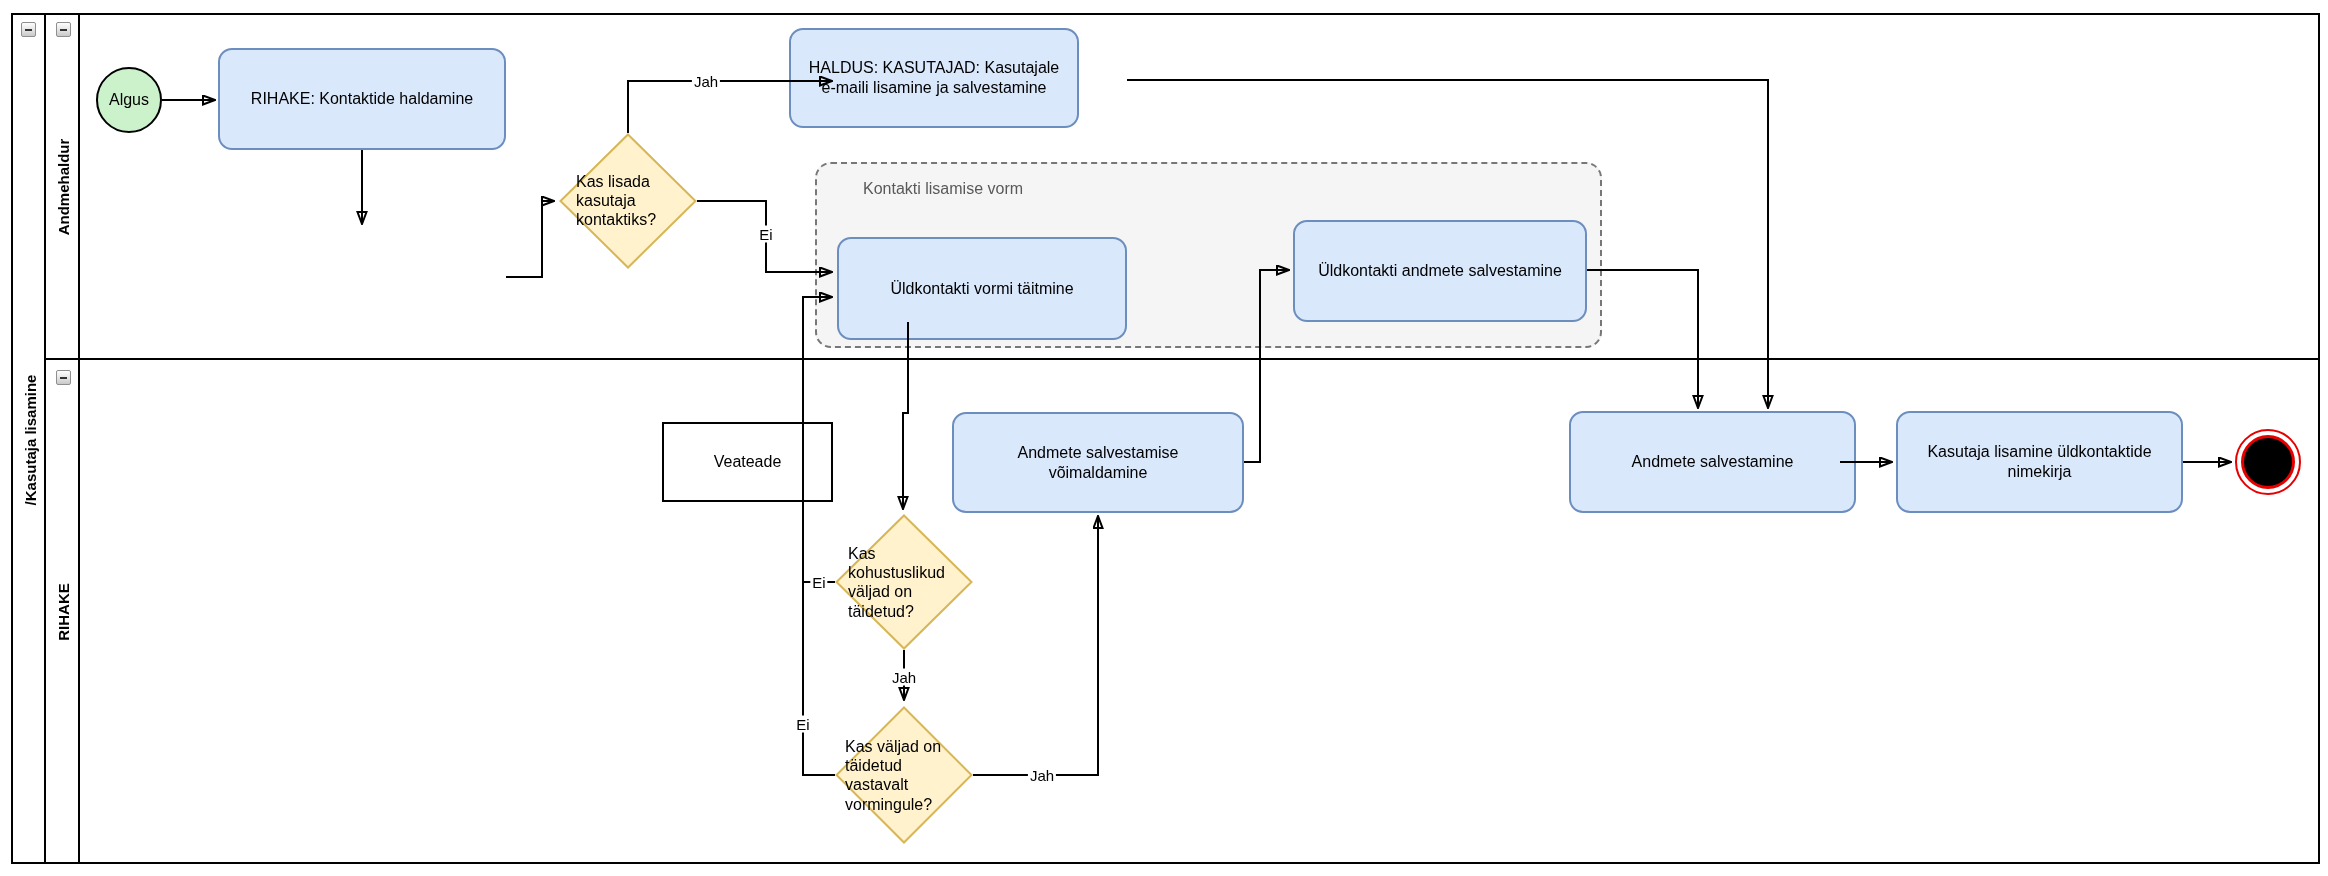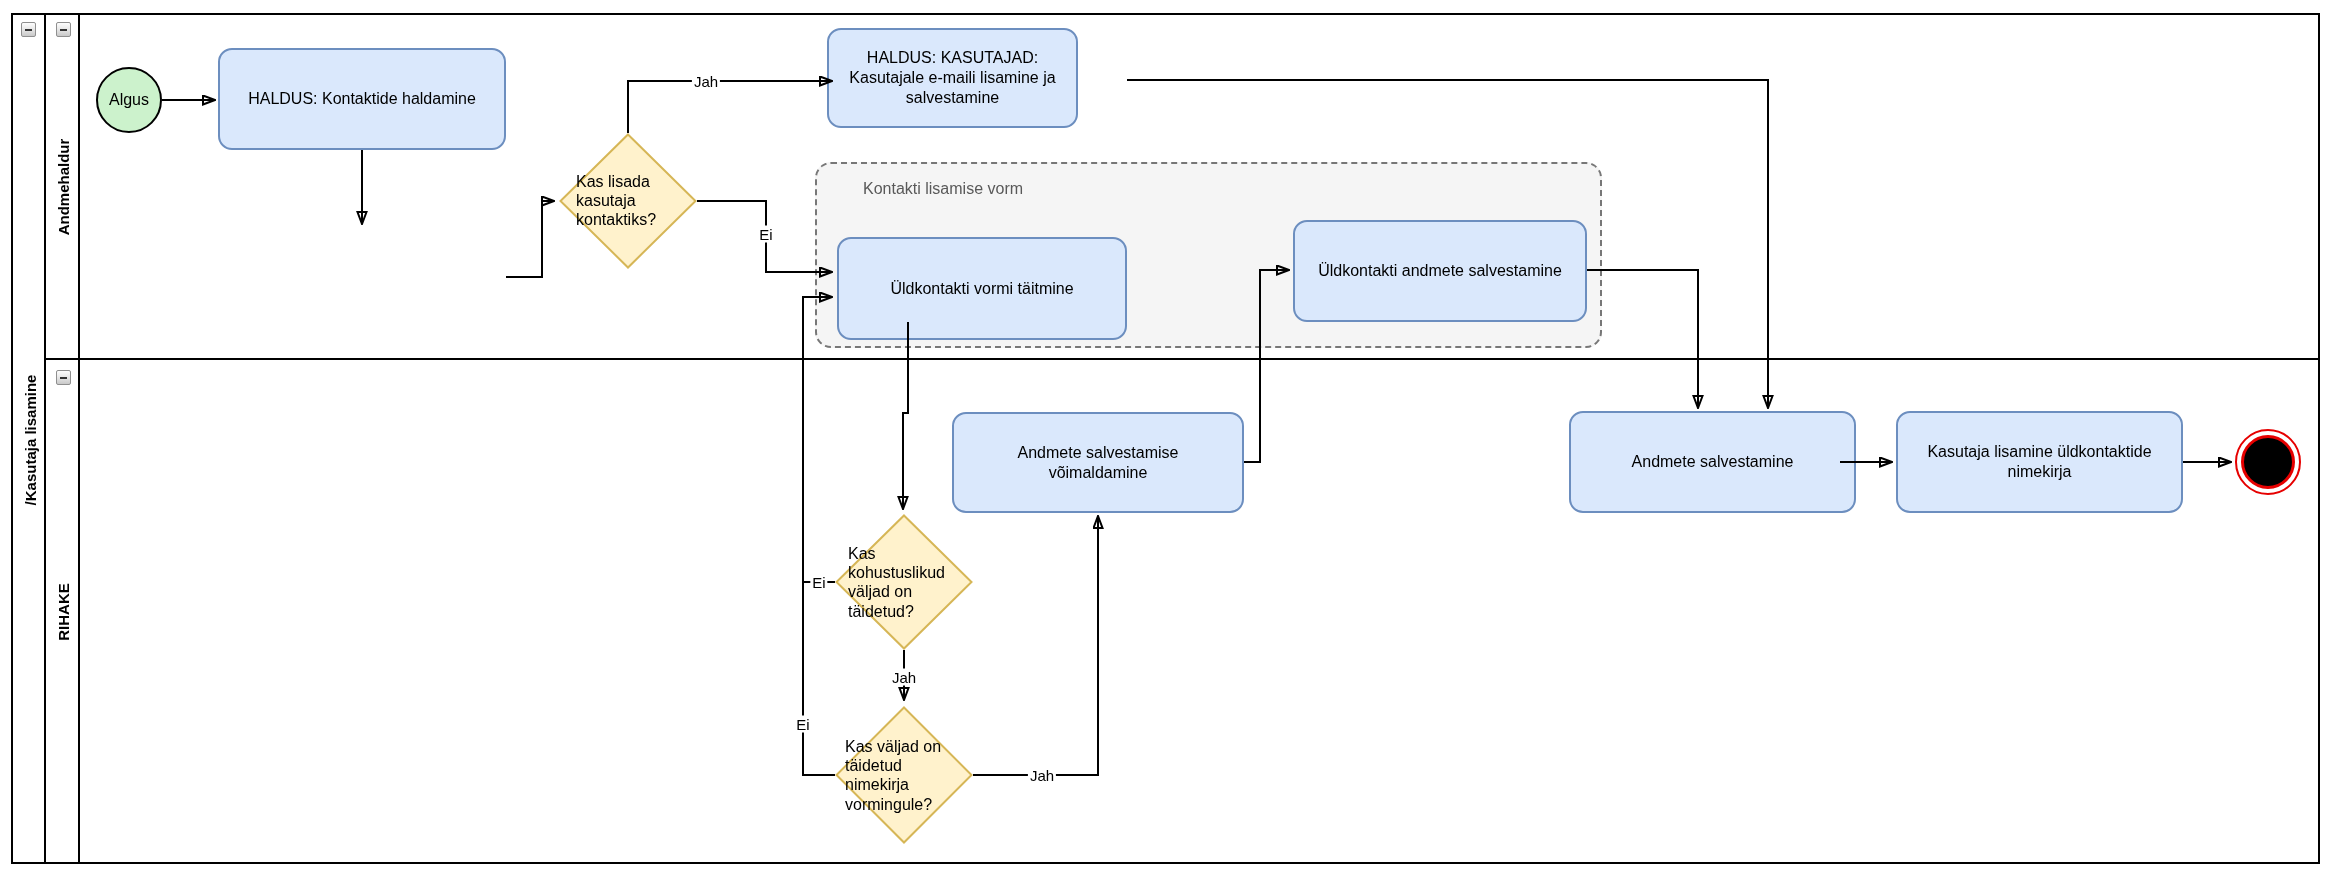--- a/index.html
+++ b/index.html
@@ -115,59 +115,62 @@
   <div class="group-label" style="left:863px; top:180px; z-index:2;">Kontakti lisamise vorm</div>
 
   <div class="event-start z-node" style="left:96px; top:67px; width:66px; height:66px;">
     <span>Algus</span>
   </div>
   <div class="event-end z-node" style="left:2235px; top:429px; width:66px; height:66px;">
     <div class="inner"></div>
   </div>
 
   <div class="task z-node" style="left:218px; top:48px; width:288px; height:102px;">
-    <span>HALDUS: Kontaktide haldamine</span>
-  </div>
-  <div class="task z-node" style="left:827px; top:28px; width:251px; height:100px; padding:4px 14px;">
+    <span>RIHAKE: Kontaktide haldamine</span>
+  </div>
+  <div class="task z-node" style="left:789px; top:28px; width:290px; height:100px; padding:4px 14px;">
     <span>HALDUS: KASUTAJAD: Kasutajale e-maili lisamine ja salvestamine</span>
   </div>
   <div class="task z-node" style="left:837px; top:237px; width:290px; height:103px; z-index:2;">
     <span>Üldkontakti vormi täitmine</span>
   </div>
   <div class="task z-node" style="left:1293px; top:220px; width:294px; height:102px; z-index:2;">
     <span>Üldkontakti andmete salvestamine</span>
   </div>
   <div class="task z-node" style="left:952px; top:412px; width:292px; height:101px;">
     <span>Andmete salvestamise võimaldamine</span>
   </div>
   <div class="task z-node" style="left:1553px; top:411px; width:287px; height:102px;margin-left:16px;">
     <span>Andmete salvestamine</span>
   </div>
   <div class="task z-node" style="left:1896px; top:411px; width:287px; height:102px;">
     <span>Kasutaja lisamine üldkontaktide nimekirja</span>
   </div>
 
+  <div class="note z-node" style="left:662px; top:422px; width:171px; height:80px;">
+    <span>Veateade</span>
+  </div>
 
   <div class="decision z-node" style="left:559px; top:133px; width:138px; height:136px;">
     <svg width="138" height="136" viewBox="0 0 138 136">
       <polygon points="69,1.5 136.5,68 69,134.5 1.5,68" fill="var(--decision-fill)" stroke="var(--decision-stroke)" stroke-width="2"></polygon>
     </svg>
     <div class="dlabel" style="width:104px;">Kas lisada kasutaja kontaktiks?</div>
   </div>
   <div class="decision z-node" style="left:835px; top:514px; width:138px; height:136px;">
     <svg width="138" height="136" viewBox="0 0 138 136">
       <polygon points="69,1.5 136.5,68 69,134.5 1.5,68" fill="var(--decision-fill)" stroke="var(--decision-stroke)" stroke-width="2"></polygon>
     </svg>
     <div class="dlabel" style="width:112px;">Kas kohustuslikud väljad on täidetud?</div>
   </div>
   <div class="decision z-node" style="left:835px; top:706px; width:138px; height:138px;">
     <svg width="138" height="138" viewBox="0 0 138 138">
       <polygon points="69,1.5 136.5,69 69,136.5 1.5,69" fill="var(--decision-fill)" stroke="var(--decision-stroke)" stroke-width="2"></polygon>
     </svg>
-    <div class="dlabel" style="width:118px;">Kas väljad on täidetud nimekirja vormingule?</div>
+    <div class="dlabel" style="width:118px;">Kas väljad on täidetud vastavalt vormingule?</div>
   </div>
 
   <svg id="wires" width="2328" height="876" viewBox="0 0 2328 876">
     <defs>
       <marker id="arr" markerUnits="userSpaceOnUse" markerWidth="14" markerHeight="12" refX="12" refY="5.5" orient="auto">
         <path d="M1,1 L13,5.5 L1,10 Z" fill="#000" stroke="none"></path>
       </marker>
     </defs>
     <path d="M162,100 L214,100" marker-end="url(#arr)"></path>
     <path d="M362,150 L362,223" marker-end="url(#arr)"></path>

